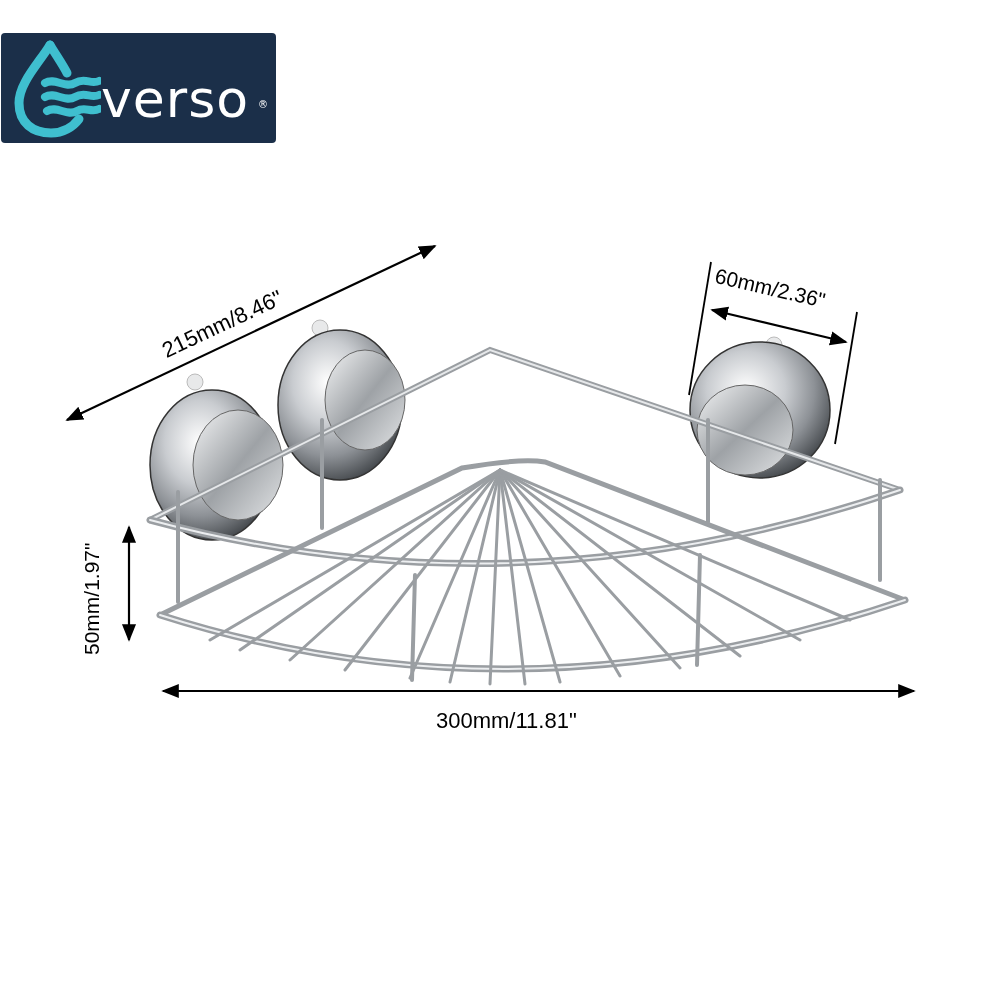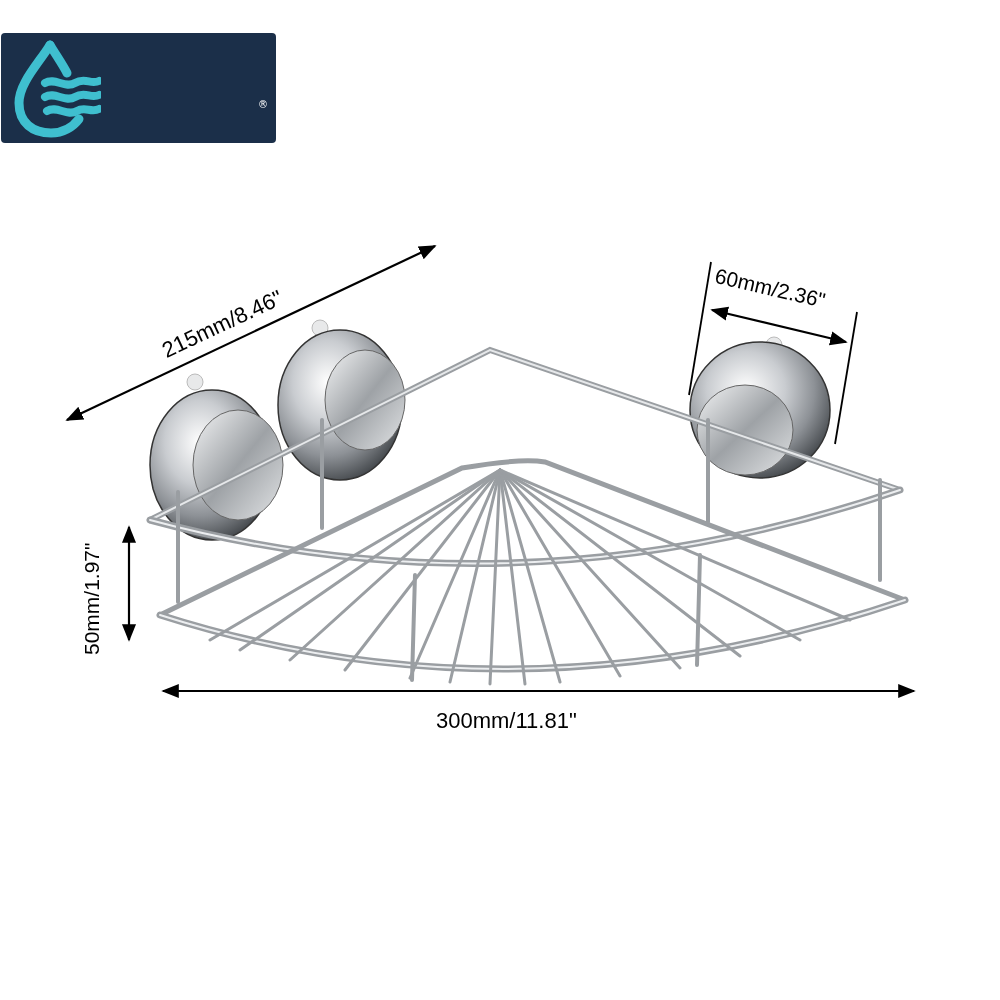--- a/index.html
+++ b/index.html
@@ -28,20 +28,21 @@
 <body>
 
 <div class="logo">
   <svg width="100" height="110" viewBox="0 0 100 110">
     <path d="M49 12 C 38 30, 18 50, 18 70 C 18 90, 32 100, 50 100 C 62 100, 72 94, 78 86" fill="none" stroke="#3fbfcf" stroke-width="9" stroke-linecap="round"></path>
     <path d="M49 12 C 55 22, 62 32, 66 40" fill="none" stroke="#3fbfcf" stroke-width="9" stroke-linecap="round"></path>
     <path d="M44 50 C 54 44, 64 56, 74 50 C 84 44, 90 52, 98 48" fill="none" stroke="#3fbfcf" stroke-width="8" stroke-linecap="round"></path>
     <path d="M44 64 C 54 58, 64 70, 74 64 C 84 58, 90 66, 98 62" fill="none" stroke="#3fbfcf" stroke-width="8" stroke-linecap="round"></path>
     <path d="M46 78 C 56 72, 66 84, 76 78 C 84 73, 90 80, 98 76" fill="none" stroke="#3fbfcf" stroke-width="8" stroke-linecap="round"></path>
   </svg>
+  <span class="logo-text">verso</span>
   <span class="logo-reg">®</span>
 </div>
 
 <svg class="drawing" width="1000" height="1000" viewBox="0 0 1000 1000">
   <defs>
     <marker id="arr" viewBox="0 0 10 10" refX="9" refY="5" markerWidth="8" markerHeight="8" orient="auto-start-reverse">
       <path d="M0 1 L10 5 L0 9 Z" fill="#000"></path>
     </marker>
     <radialGradient id="chrome" cx="40%" cy="35%" r="70%">
       <stop offset="0%" stop-color="#ffffff"></stop>

